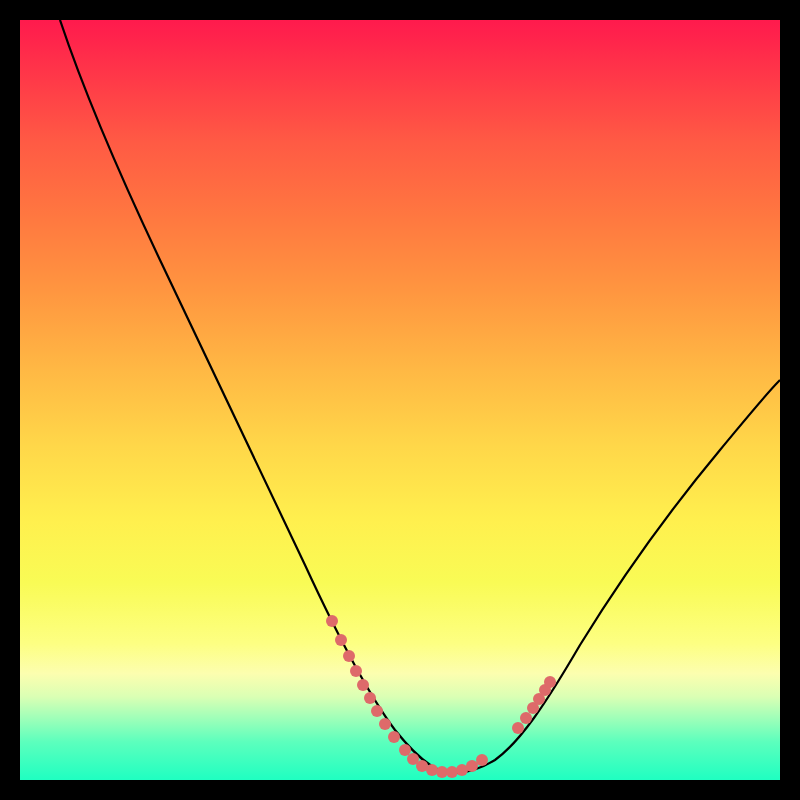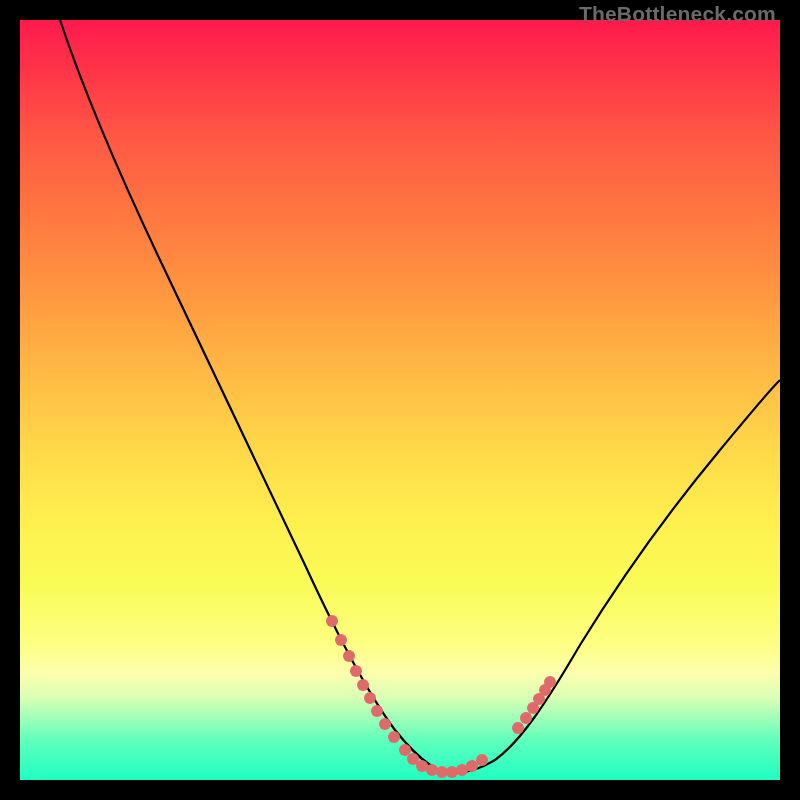--- a/index.html
+++ b/index.html
@@ -98,14 +98,13 @@
 
         <circle cx="498" cy="708" r="6"></circle>
         <circle cx="506" cy="698" r="6"></circle>
         <circle cx="513" cy="688" r="6"></circle>
         <circle cx="519" cy="679" r="6"></circle>
         <circle cx="525" cy="670" r="6"></circle>
         <circle cx="530" cy="662" r="6"></circle>
       </g>
     </svg>
   </div>
-  <div class="watermark">TheBottleneck.com</div>
 </div>
 
 </body></html>

